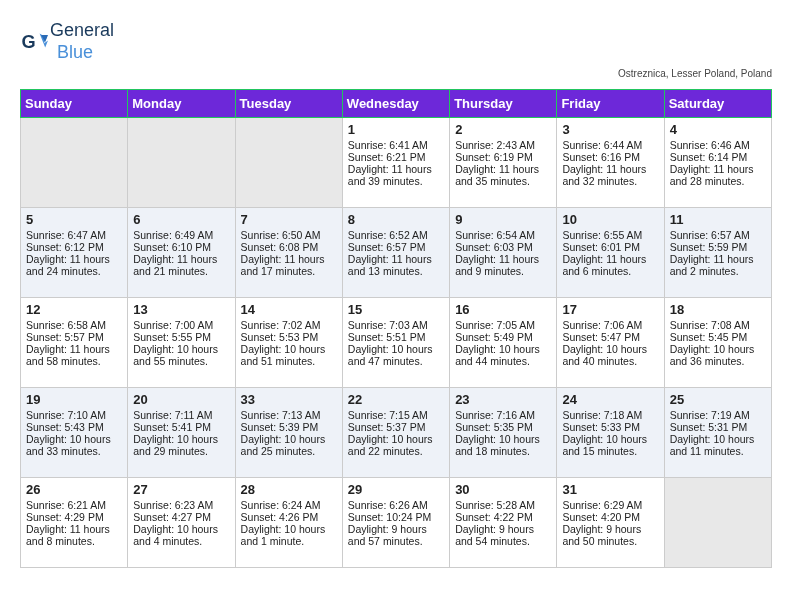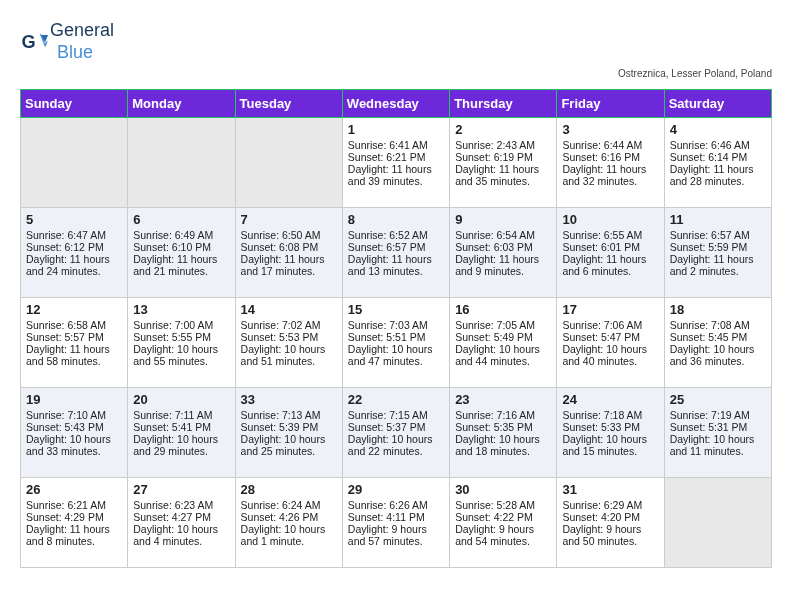--- a/index.html
+++ b/index.html
@@ -295,21 +295,21 @@
         </td>
         <td>
           <span class="day-number">28</span>
           <div>Sunrise: 6:24 AM</div>
           <div>Sunset: 4:26 PM</div>
           <div>Daylight: 10 hours and 1 minute.</div>
         </td>
         <td>
           <span class="day-number">29</span>
           <div>Sunrise: 6:26 AM</div>
-          <div>Sunset: 4:11 PM</div>
+          <div>Sunset: 10:24 PM</div>
           <div>Daylight: 9 hours and 57 minutes.</div>
         </td>
         <td>
           <span class="day-number">30</span>
           <div>Sunrise: 5:28 AM</div>
           <div>Sunset: 4:22 PM</div>
           <div>Daylight: 9 hours and 54 minutes.</div>
         </td>
         <td>
           <span class="day-number">31</span>

